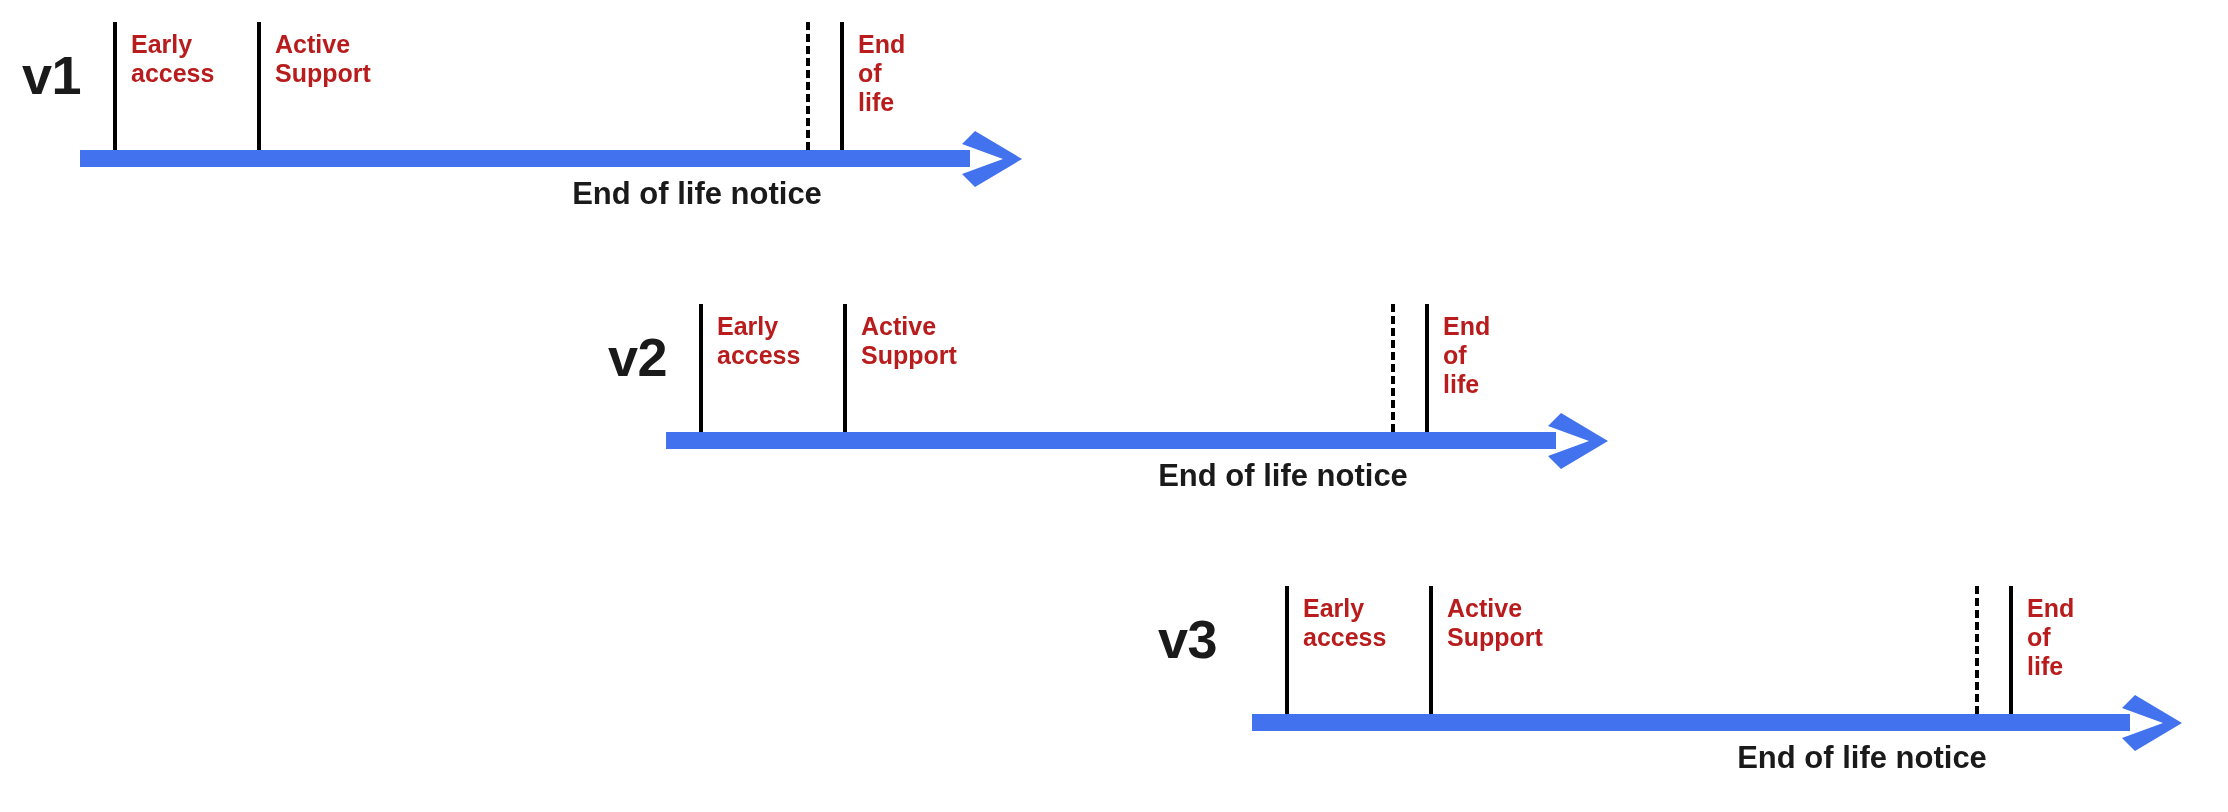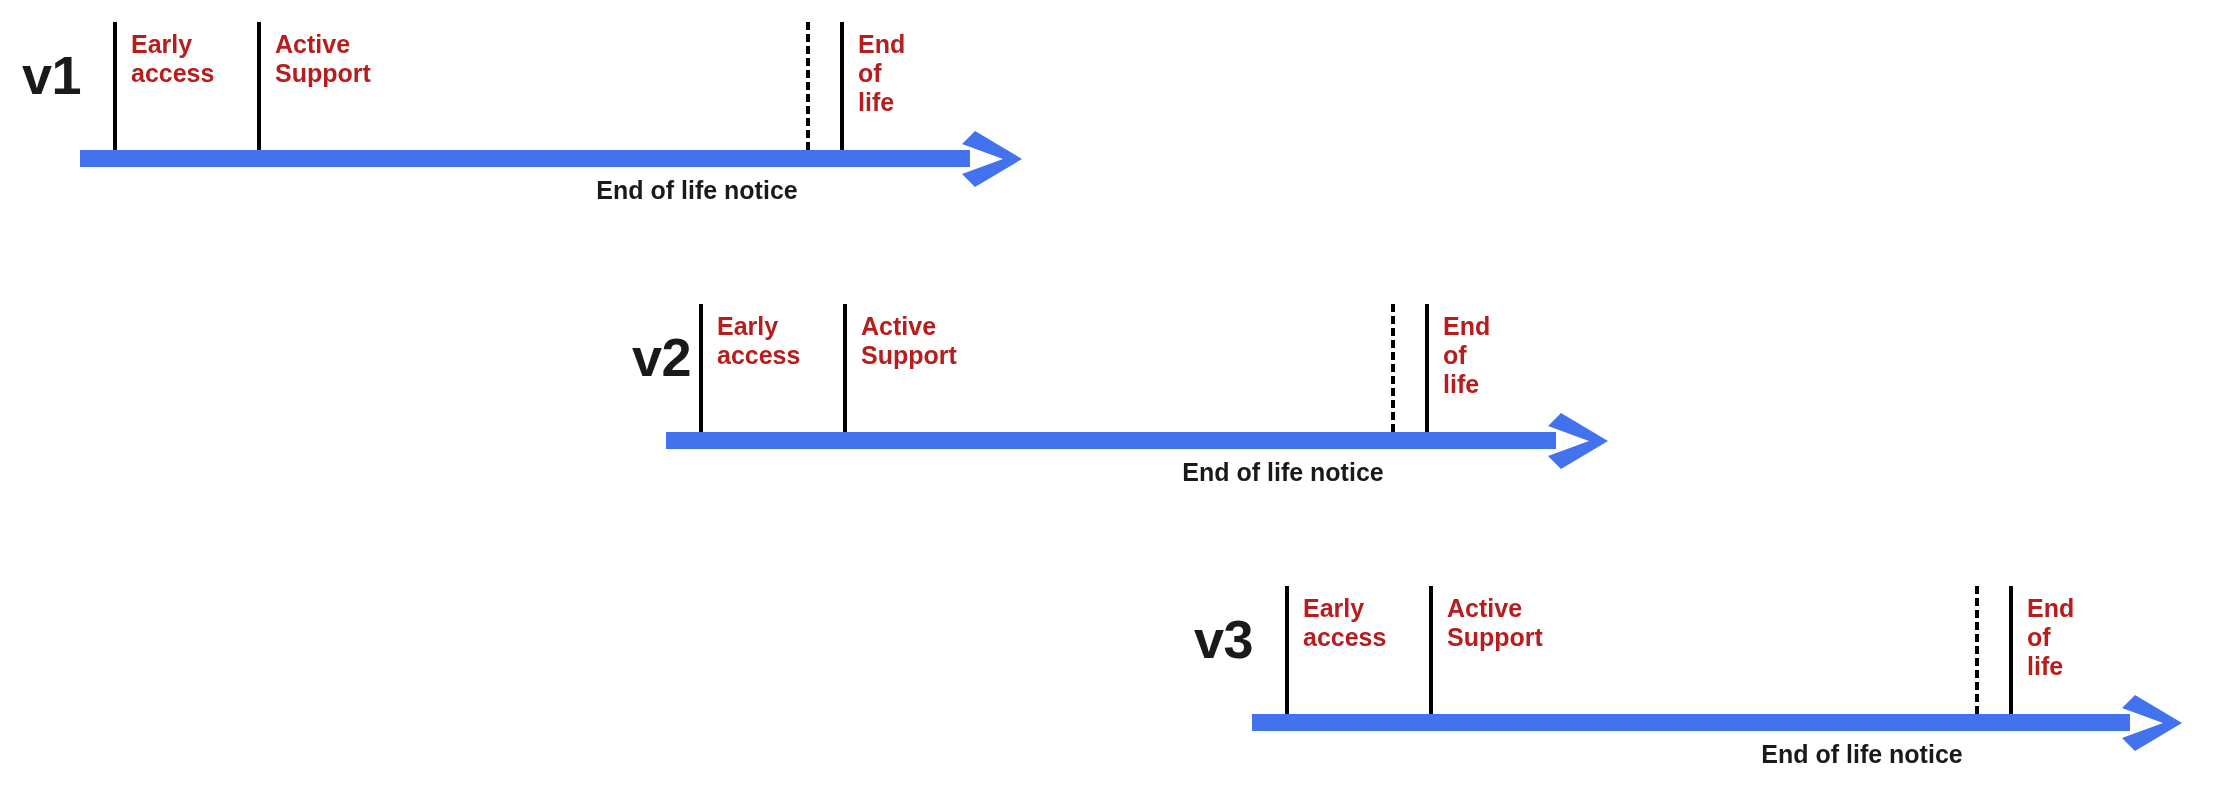--- a/index.html
+++ b/index.html
@@ -69,21 +69,21 @@
 
   
   .arrow-head {
     position: absolute;
     display: block;
   }
 
   
   .notice-label {
     position: absolute;
-    font-size: 25px;
+    font-size: 31px;
     font-weight: 700;
     color: #1a1a1a;
     line-height: 1.15;
     white-space: nowrap;
     text-align: right;
     transform: translateX(-50%);
   }
 </style>
 </head>
 <body>
@@ -99,37 +99,37 @@
 access</div>
       <div class="phase-label" style="left: 275px; top: 30px;">Active Support</div>
       <div class="phase-label" style="left: 858px; top: 30px;">End of life</div>
       <div class="arrow-shaft" style="left: 80px; top: 150px; width: 890px; background: rgb(66, 114, 238);"></div>
       <svg width="62" height="56" viewBox="0 0 62 56" class="arrow-head" style="left: 961px; top: 131px;">
         <path d="M 14 0 L 1 13 L 42 28 L 1 43 L 14 56 L 61 28 Z" fill="#4272ee"></path>
       </svg>
       <div class="notice-label" style="left: 697px; top: 176px;">End of life notice</div>
     </div>
     <div class="timeline-row">
-      <div class="version-label" style="left: 608px; top: 330px; width: 56px; margin-left: 24px;">v2</div>
+      <div class="version-label" style="left: 608px; top: 330px; width: 56px;">v2</div>
       <div class="phase-divider" style="left: 699px; top: 304px; height: 128px;"></div>
       <div class="phase-divider" style="left: 843px; top: 304px; height: 128px;"></div>
       <div class="phase-divider dashed" style="left: 1391px; top: 304px; height: 128px;"></div>
       <div class="phase-divider" style="left: 1425px; top: 304px; height: 128px;"></div>
       <div class="phase-label" style="left: 717px; top: 312px;">Early
 access</div>
       <div class="phase-label" style="left: 861px; top: 312px;">Active Support</div>
       <div class="phase-label" style="left: 1443px; top: 312px;">End of life</div>
       <div class="arrow-shaft" style="left: 666px; top: 432px; width: 890px; background: rgb(66, 114, 238);"></div>
       <svg width="62" height="56" viewBox="0 0 62 56" class="arrow-head" style="left: 1547px; top: 413px;">
         <path d="M 14 0 L 1 13 L 42 28 L 1 43 L 14 56 L 61 28 Z" fill="#4272ee"></path>
       </svg>
       <div class="notice-label" style="left: 1283px; top: 458px;">End of life notice</div>
     </div>
     <div class="timeline-row">
-      <div class="version-label" style="left: 1194px; top: 612px; width: 56px;">v3</div>
+      <div class="version-label" style="left: 1158px; top: 612px; width: 56px;">v3</div>
       <div class="phase-divider" style="left: 1285px; top: 586px; height: 128px;"></div>
       <div class="phase-divider" style="left: 1429px; top: 586px; height: 128px;"></div>
       <div class="phase-divider dashed" style="left: 1975px; top: 586px; height: 128px;"></div>
       <div class="phase-divider" style="left: 2009px; top: 586px; height: 128px;"></div>
       <div class="phase-label" style="left: 1303px; top: 594px;">Early
 access</div>
       <div class="phase-label" style="left: 1447px; top: 594px;">Active Support</div>
       <div class="phase-label" style="left: 2027px; top: 594px;">End of life</div>
       <div class="arrow-shaft" style="left: 1252px; top: 714px; width: 878px; background: rgb(66, 114, 238);"></div>
       <svg width="62" height="56" viewBox="0 0 62 56" class="arrow-head" style="left: 2121px; top: 695px;">

